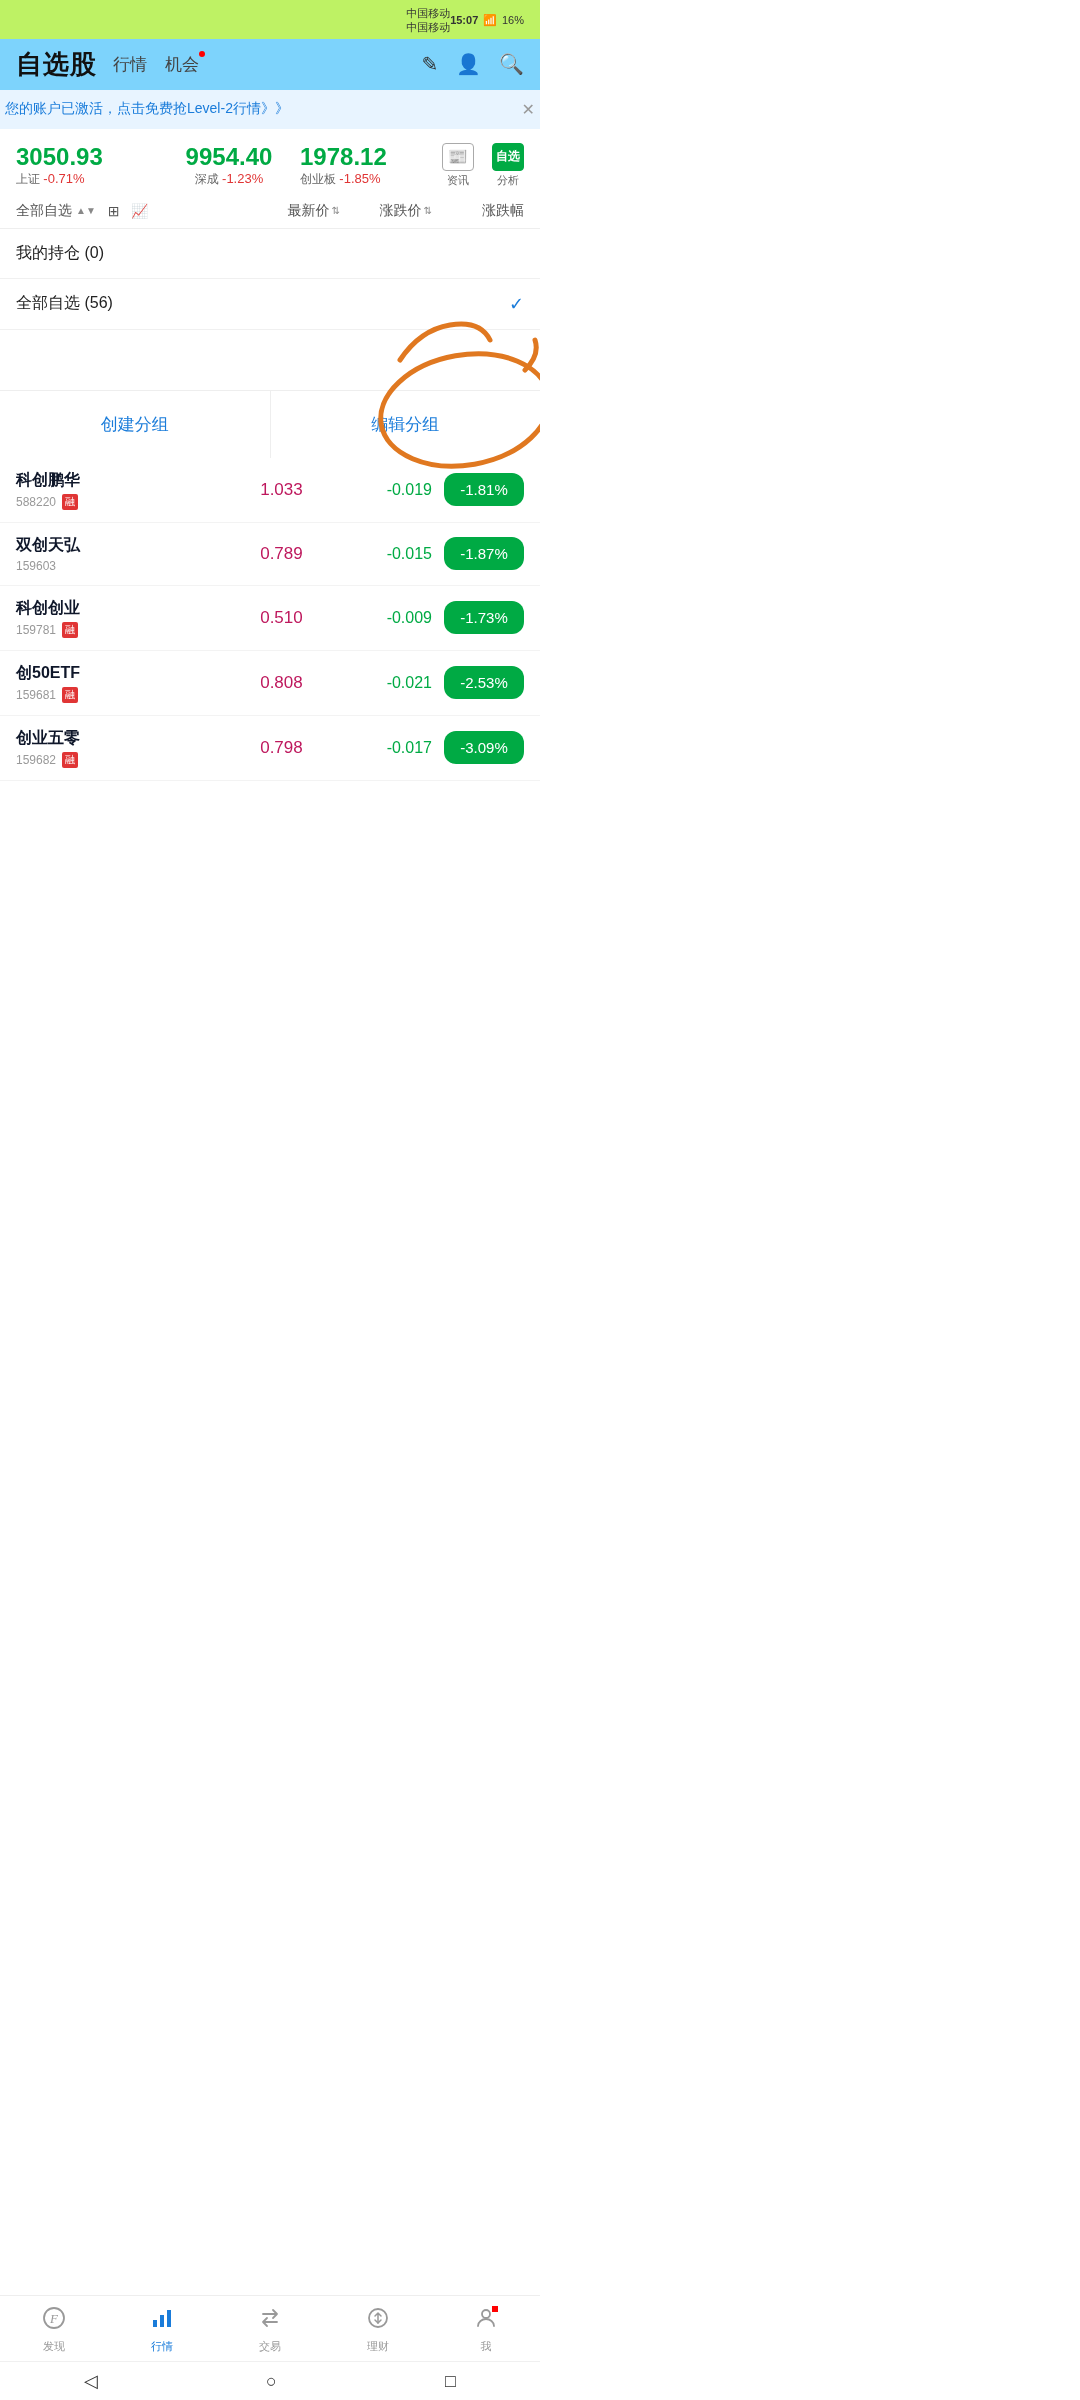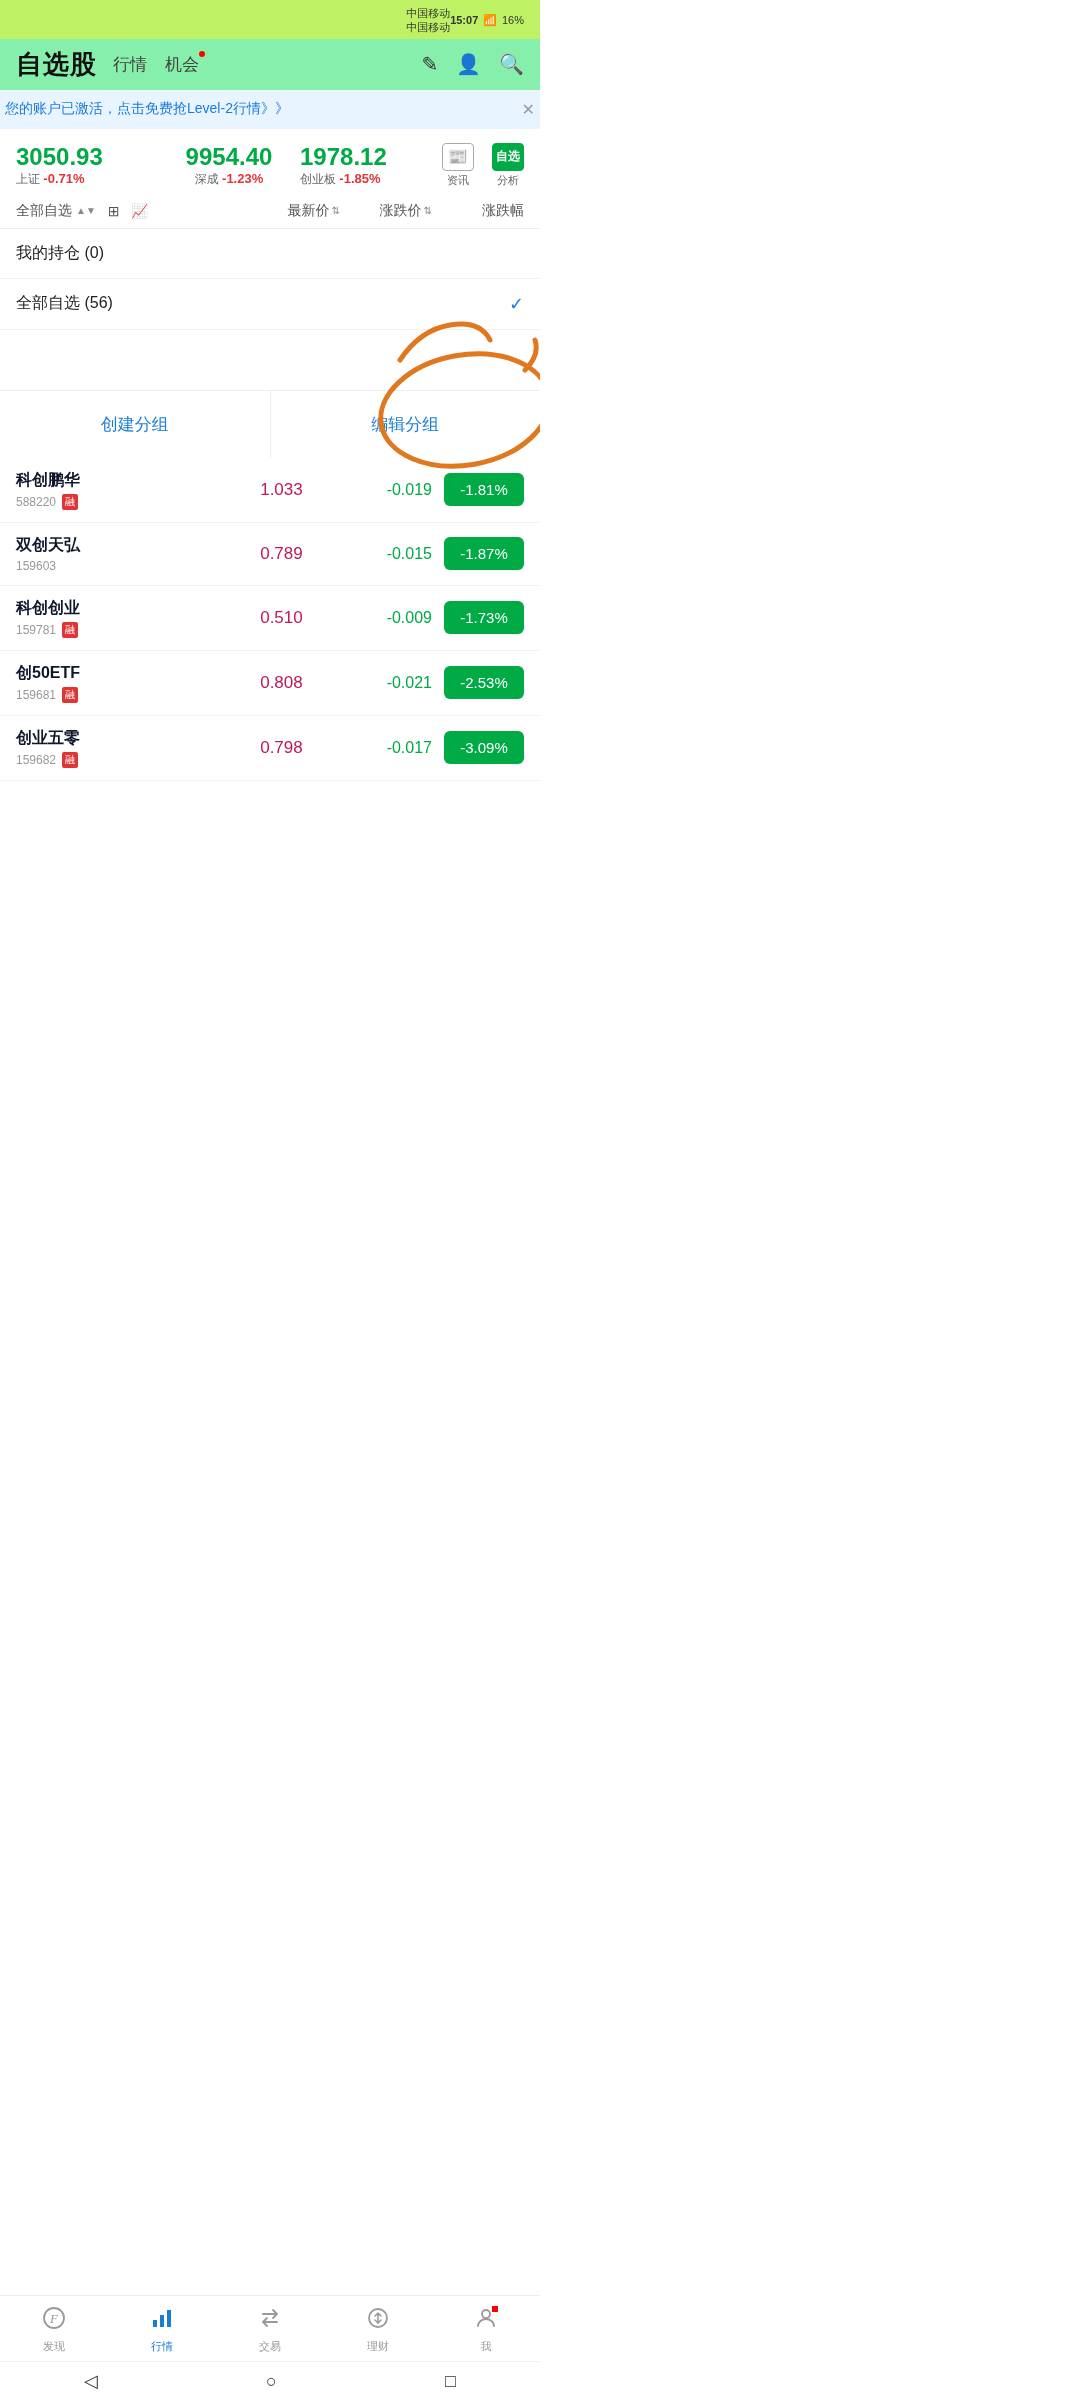--- a/index.html
+++ b/index.html
@@ -25,21 +25,21 @@
       color: #333;
     }
     .status-left { display: flex; flex-direction: column; line-height: 1.3; }
     .status-right { display: flex; align-items: center; gap: 5px; font-size: 11px; }
 
     
     .top-nav {
       display: flex;
       align-items: center;
       padding: 8px 16px;
-      background: #86efac;
+      background: #7dd3fc;
       gap: 16px;
     }
     .nav-title {
       font-size: 26px;
       font-weight: bold;
       color: #111;
       letter-spacing: 1px;
     }
     .nav-links {
       display: flex;
@@ -91,21 +91,21 @@
       text-align: left;
     }
     .index-item:nth-child(2) { text-align: center; }
     .index-item:nth-child(3) { text-align: left; margin-left: 0; }
     .index-value {
       font-size: 24px;
       font-weight: bold;
       color: #00aa44;
     }
     .index-name { font-size: 12px; color: #666; }
-    .index-change { font-size: 13px; color: #e03535; font-weight: bold; }
+    .index-change { font-size: 13px; color: #e03535; }
     .index-icons {
       display: flex;
       gap: 18px;
       align-items: center;
       margin-left: auto;
     }
     .index-icon-box {
       display: flex;
       flex-direction: column;
       align-items: center;
@@ -224,21 +224,21 @@
       color: #00aa44;
       padding-right: 12px;
     }
     .stock-pct {
       min-width: 80px;
       text-align: center;
       background: #00aa44;
       color: #fff;
       font-size: 15px;
       font-weight: 500;
-      border-radius: 6px;
+      border-radius: 12px;
       padding: 8px 6px;
     }
 
     .partial-code {
       font-size: 12px; color: #999; padding: 6px 16px;
     }
 
     
     .bottom-nav {
       background: #fff;

